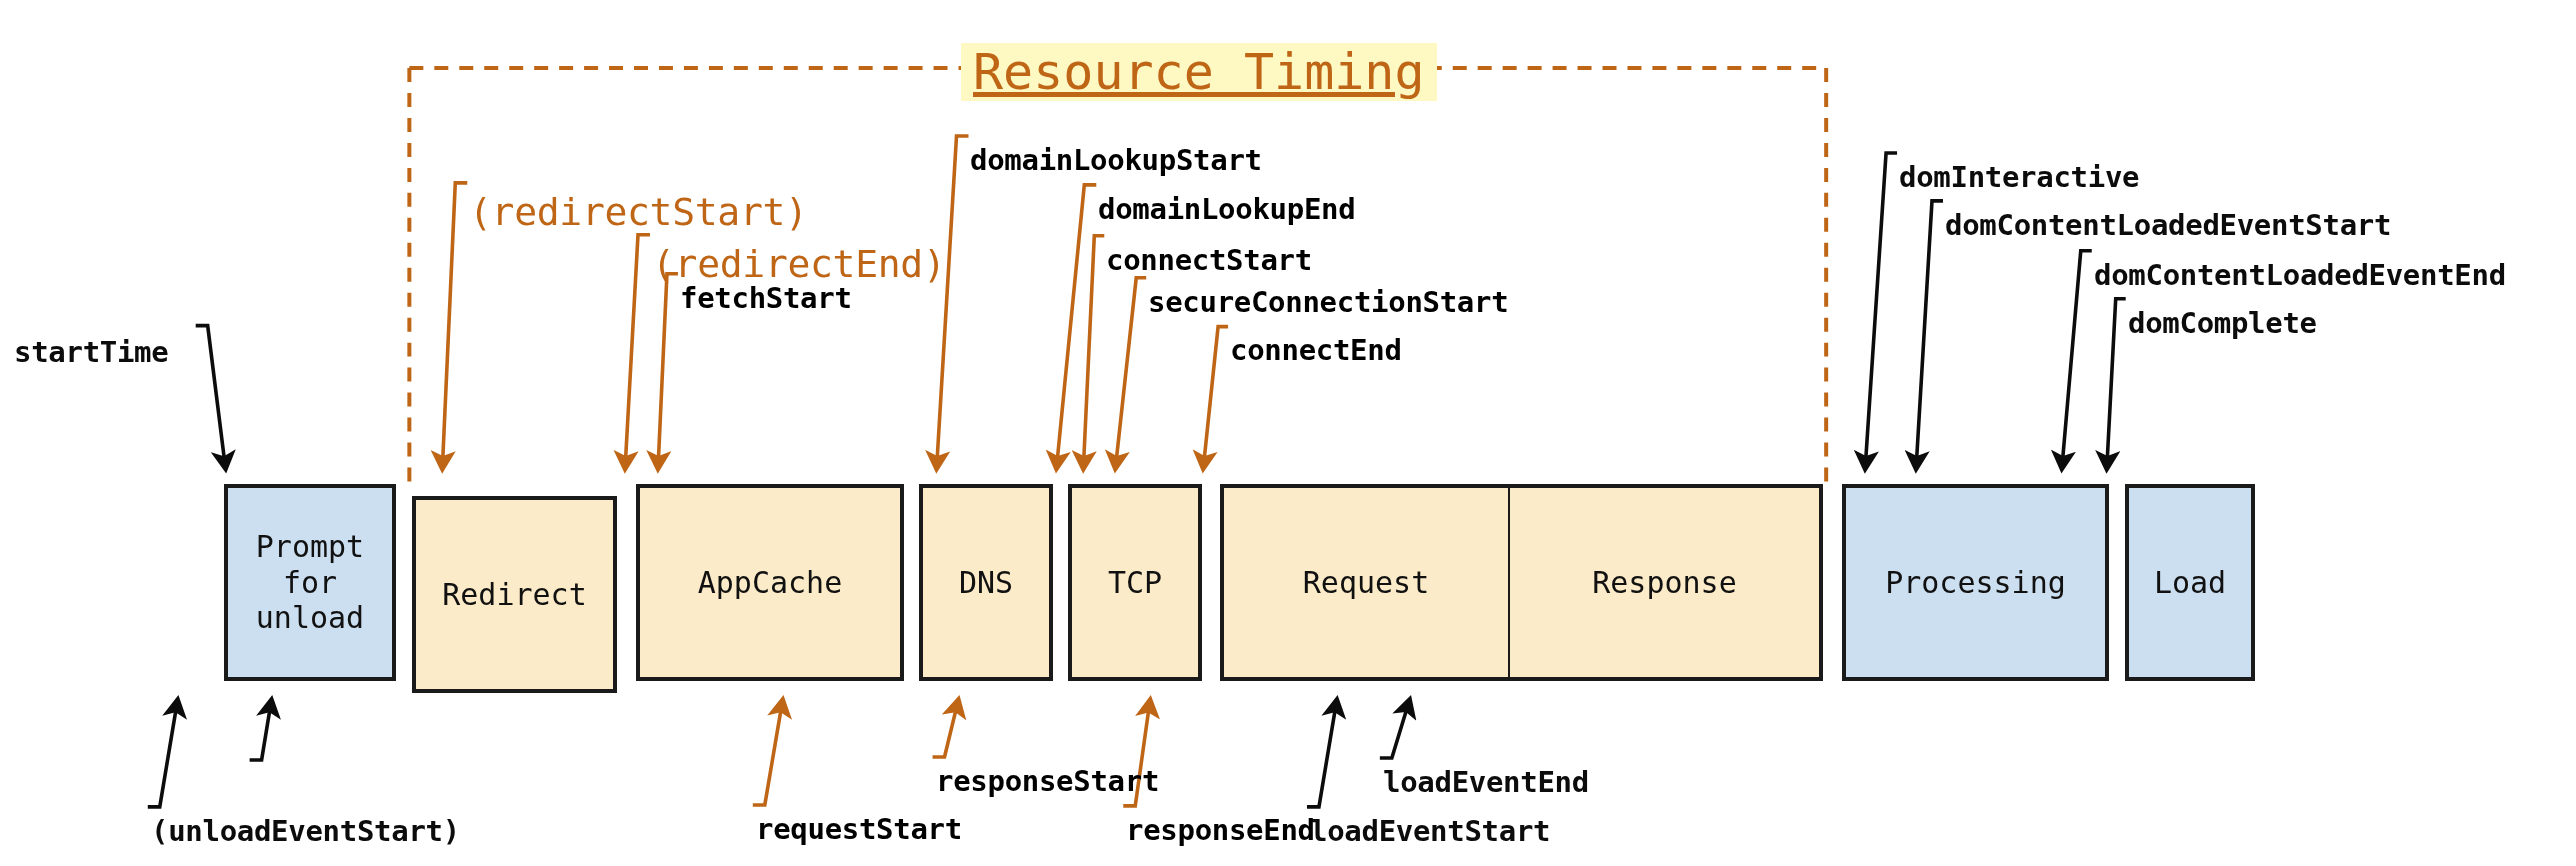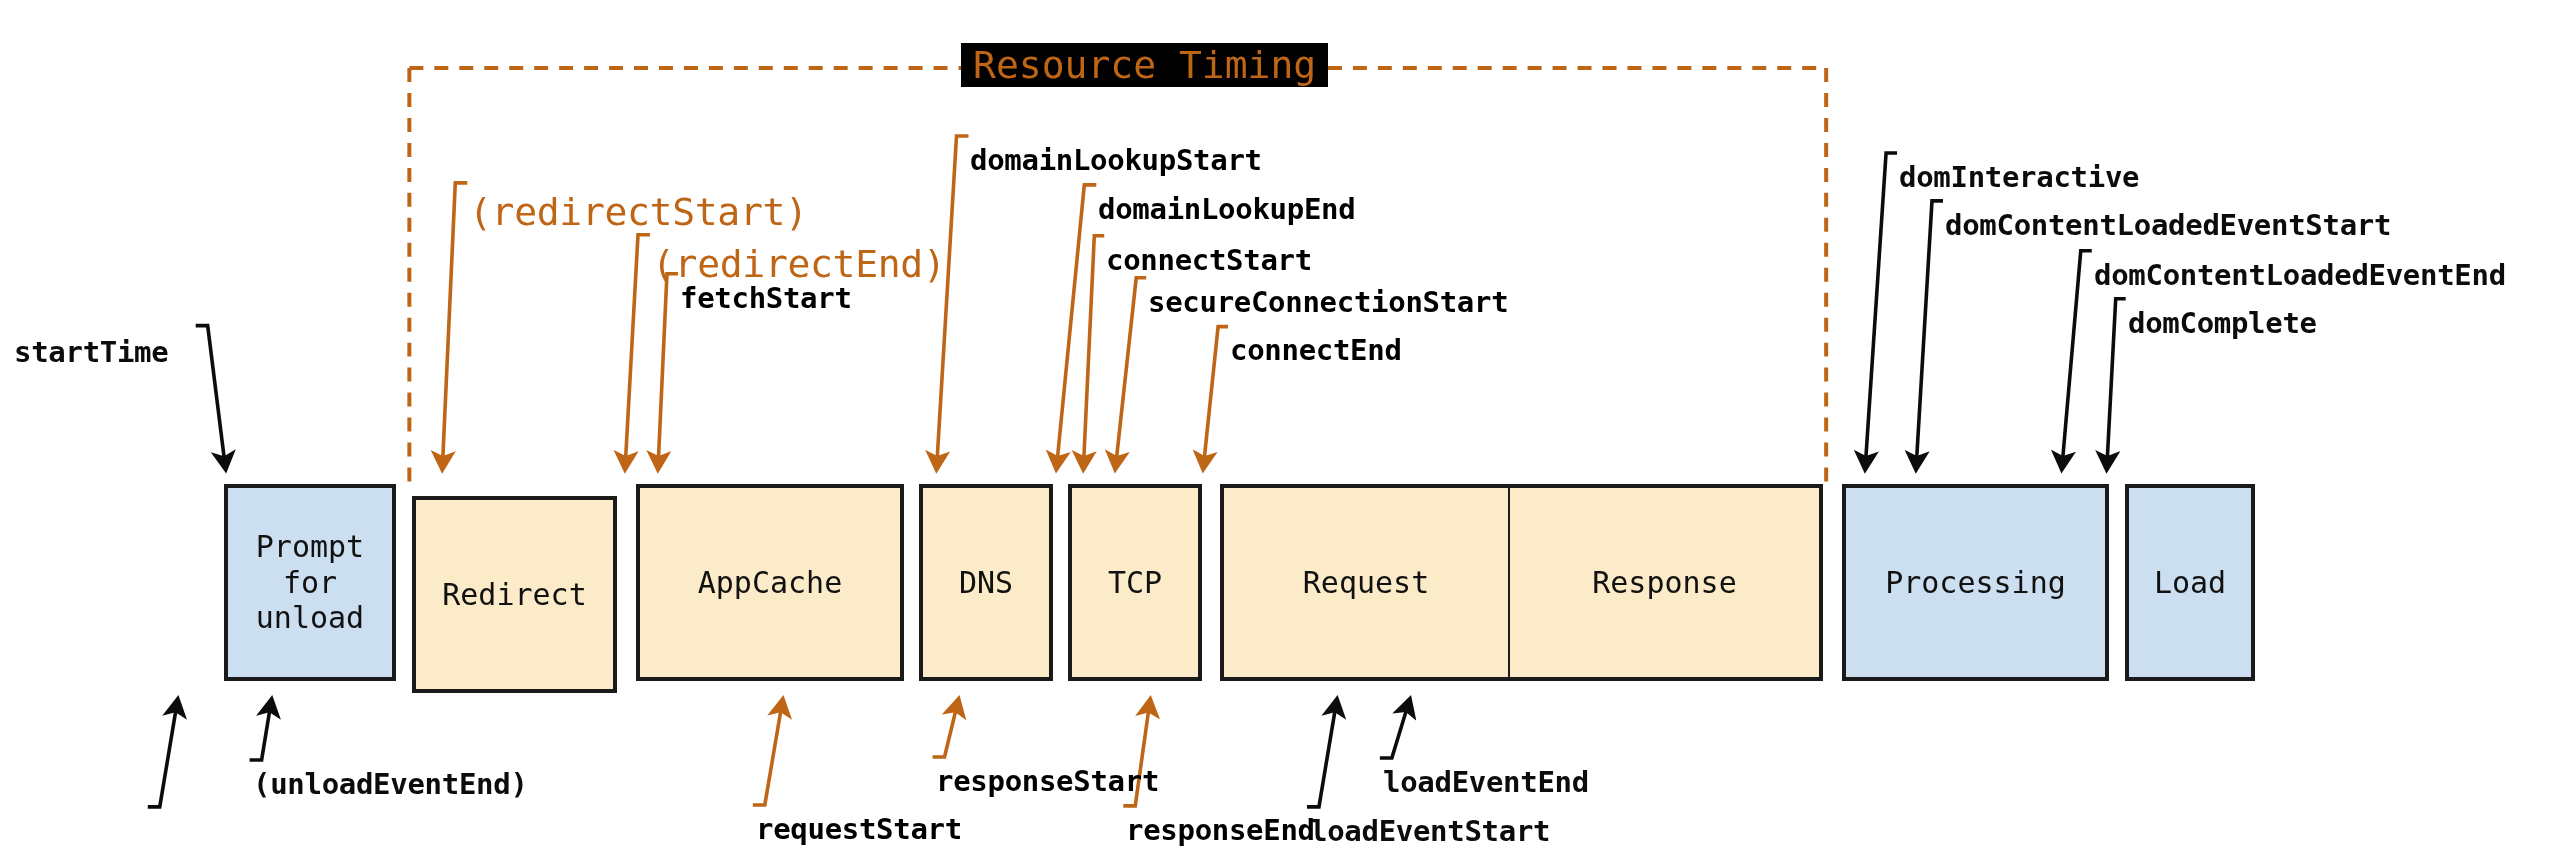--- a/index.html
+++ b/index.html
@@ -12,23 +12,23 @@
              display:flex;align-items:center;justify-content:center;text-align:center;
              font-family:"DejaVu Sans Mono", monospace;font-size:30px;color:#111;
              line-height:1.18;white-space:pre-line;}
   .blue{background:#ccdff0;}
   .cream{background:#fcebc8;}
 
   .lbl{position:absolute;white-space:nowrap;font-family:"DejaVu Sans Mono", monospace;}
   .lbl-dark{color:#0c0c0c;font-size:29px;font-weight:bold;letter-spacing:-0.3px;}
   .lbl-orange{color:#000000;font-size:29px;font-weight:bold;letter-spacing:-0.3px;}
   .lbl-orange-light{color:#bf6516;font-size:38px;font-weight:normal;letter-spacing:-0.3px;}
-  .title-rt{position:absolute;color:#bf6516;font-size:38px;
-            font-family:"DejaVu Sans Mono", monospace;background:#000000;padding:0 12px;
-            white-space:nowrap;}
+  .title-rt{position:absolute;color:#bf6516;font-size:50px;
+            font-family:"DejaVu Sans Mono", monospace;background:#fef9c3;padding:0 12px;
+            white-space:nowrap;text-decoration:underline;}
 </style>
 </head>
 <body>
 
 <div id="stage">
 
   <svg id="canvas" viewBox="0 0 2580 868" xmlns="http://www.w3.org/2000/svg">
     <defs>
       <marker id="arrowO" viewBox="0 0 12 12" refX="9" refY="6" markerWidth="7" markerHeight="7" orient="auto-start-reverse">
         <path d="M 0 0 L 11 6 L 0 12 L 2.6 6 z" fill="#bf6516"></path>
@@ -148,21 +148,21 @@
   <div class="lbl lbl-orange" style="left:1098px;top:192px;">domainLookupEnd</div>
   <div class="lbl lbl-orange" style="left:1106px;top:243px;">connectStart</div>
   <div class="lbl lbl-orange" style="left:1148px;top:285px;">secureConnectionStart</div>
   <div class="lbl lbl-orange" style="left:1230px;top:333px;">connectEnd</div>
 
   <div class="lbl lbl-dark" style="left:1899px;top:160px;">domInteractive</div>
   <div class="lbl lbl-dark" style="left:1945px;top:208px;">domContentLoadedEventStart</div>
   <div class="lbl lbl-dark" style="left:2094px;top:258px;">domContentLoadedEventEnd</div>
   <div class="lbl lbl-dark" style="left:2128px;top:306px;">domComplete</div>
 
-  <div class="lbl lbl-dark" style="left:253px;top:767px;">(unloadEventEnd)</div>
+  <div class="lbl lbl-dark" style="left:151px;top:814px;">(unloadEventStart)</div>
   <div class="lbl lbl-orange" style="left:756px;top:812px;">requestStart</div>
   <div class="lbl lbl-orange" style="left:936px;top:764px;">responseStart</div>
   <div class="lbl lbl-orange" style="left:1126px;top:813px;">responseEnd</div>
   <div class="lbl lbl-dark" style="left:1310px;top:814px;">loadEventStart</div>
   <div class="lbl lbl-dark" style="left:1383px;top:765px;">loadEventEnd</div>
 
 </div>
 
 
 </body></html>

